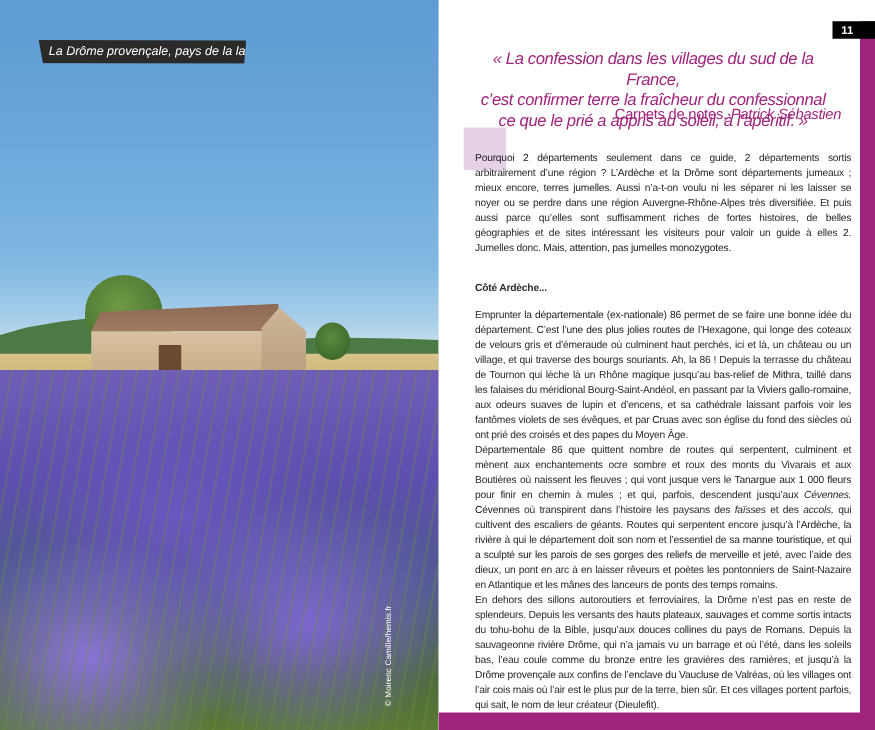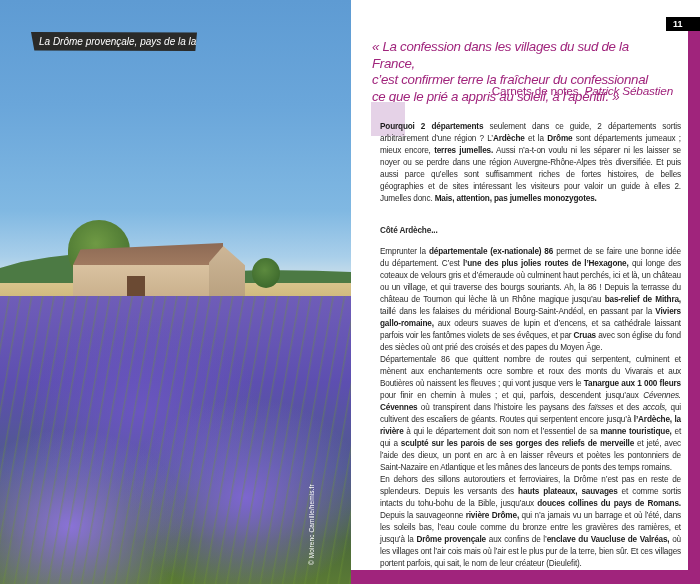--- a/index.html
+++ b/index.html
@@ -68,35 +68,35 @@
 
     
     .text-page { position: absolute; left: 351px; top: 0; width: 349px; height: 584px; background: #ffffff; }
     .frame-right { position: absolute; left: 688px; top: 17px; width: 12px; height: 567px; background: #a0247c; }
     .frame-bottom { position: absolute; left: 351px; top: 570px; width: 349px; height: 14px; background: #a0247c; }
     .page-num {
       position: absolute; left: 666px; top: 17px; width: 34px; height: 14px; background: #000000;
       color: #ffffff; font-size: 9px; font-weight: bold; line-height: 14px; padding-left: 7px;
     }
     .quote {
-      position: absolute; left: 372px; top: 39px; width: 301px; text-align: left;
+      position: absolute; left: 372px; top: 39px; width: 301px; text-align: center;
       color: #a0247c; font-style: italic; font-size: 13.3px; line-height: 16.5px; letter-spacing: -0.3px;
     }
     .quote-src {
       position: absolute; left: 372px; top: 84px; width: 301px; text-align: right;
       color: #a0247c; font-size: 11.8px; line-height: 14px; letter-spacing: -0.2px;
     }
     .quote-src i { font-style: italic; }
     .deco-square { position: absolute; left: 371px; top: 102px; width: 34px; height: 34px; background: #e5d2e7; }
     .body-text {
       position: absolute; left: 380px; top: 121px; width: 301px;
       font-size: 8.2px; line-height: 12px; color: #2b2b2b; text-align: justify; letter-spacing: -0.15px;
     }
     .body-text p { margin: 0; }
-    .body-text b { font-weight: bold; color: #1c1c1c; }
+    .body-text b { font-weight: normal; color: #1c1c1c; }
     .body-text .sub { font-weight: bold; margin: 20px 0 9px; }
   </style>
 </head>
 <body>
 
 <div class="photo-page">
   <div class="hills-back"></div>
   <div class="field-dry"></div>
   <div class="tree-left"></div>
   <div class="tree-right"></div>

